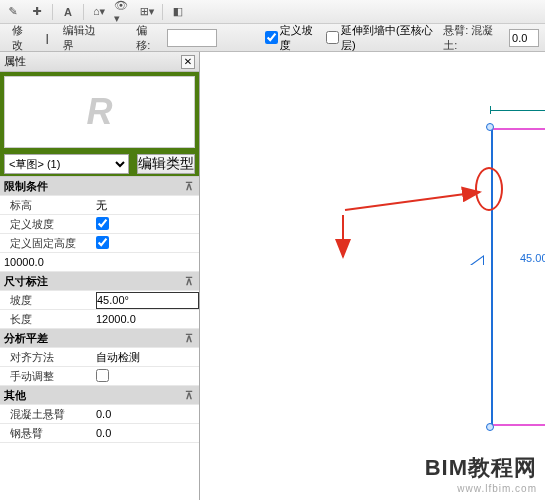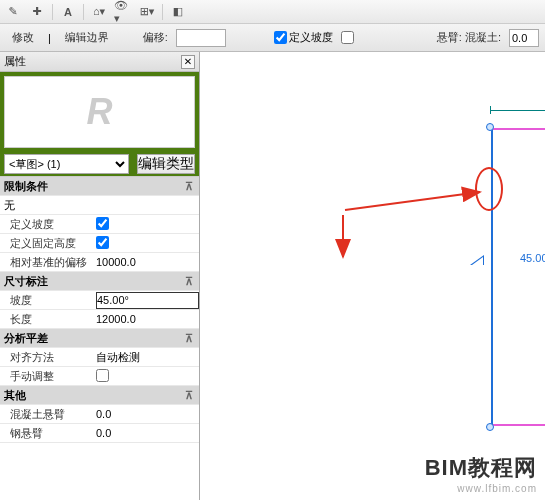--- a/index.html
+++ b/index.html
@@ -67,20 +67,21 @@
   <span>|</span>
   <span class="btn">编辑边界</span>
   <span class="lbl" style="margin-left:20px">偏移:</span>
   <input type="text" value="" style="">
   <label class="chk" style="margin-left:40px">
       <input type="checkbox" checked="" style="">
       <span>定义坡度</span>
     </label>
   <label class="chk">
       <input type="checkbox" style="">
+      <span>延伸到墙中(至核心层)</span>
     </label>
   <span class="lbl" style="margin-left:auto">悬臂: 混凝土:</span>
   <input type="text" style="width: 30px;" value="0.0">
 </div>
 
 <div class="main">
   <div class="panel">
     <div class="panel-hdr">
       <span>属性</span>
       <span class="x">✕</span>
@@ -91,32 +92,32 @@
     <div class="type-row">
       <select><option>&lt;草图&gt; (1)</option></select>
       <button class="edit-btn">编辑类型</button>
     </div>
     <div class="grid">
       <div class="grid-row section">
           <span>限制条件</span>
           <span class="exp">⊼</span>
         </div>
       <div class="grid-row">
+          <div class="k">标高</div>
           <div class="v"><input type="text" value="无" style=""></div>
         </div>
       <div class="grid-row">
           <div class="k">定义坡度</div>
           <div class="v"><input type="checkbox" checked="" style=""></div>
         </div>
       <div class="grid-row">
           <div class="k">定义固定高度</div>
           <div class="v"><input type="checkbox" checked="" style=""></div>
         </div>
       <div class="grid-row">
-          <div class="k">相对基准的偏移</div>
           <div class="v"><input type="text" value="10000.0" style=""></div>
         </div>
       <div class="grid-row section">
           <span>尺寸标注</span>
           <span class="exp">⊼</span>
         </div>
       <div class="grid-row">
           <div class="k">坡度</div>
           <div class="v editing"><input type="text" value="45.00°" style=""></div>
         </div>

